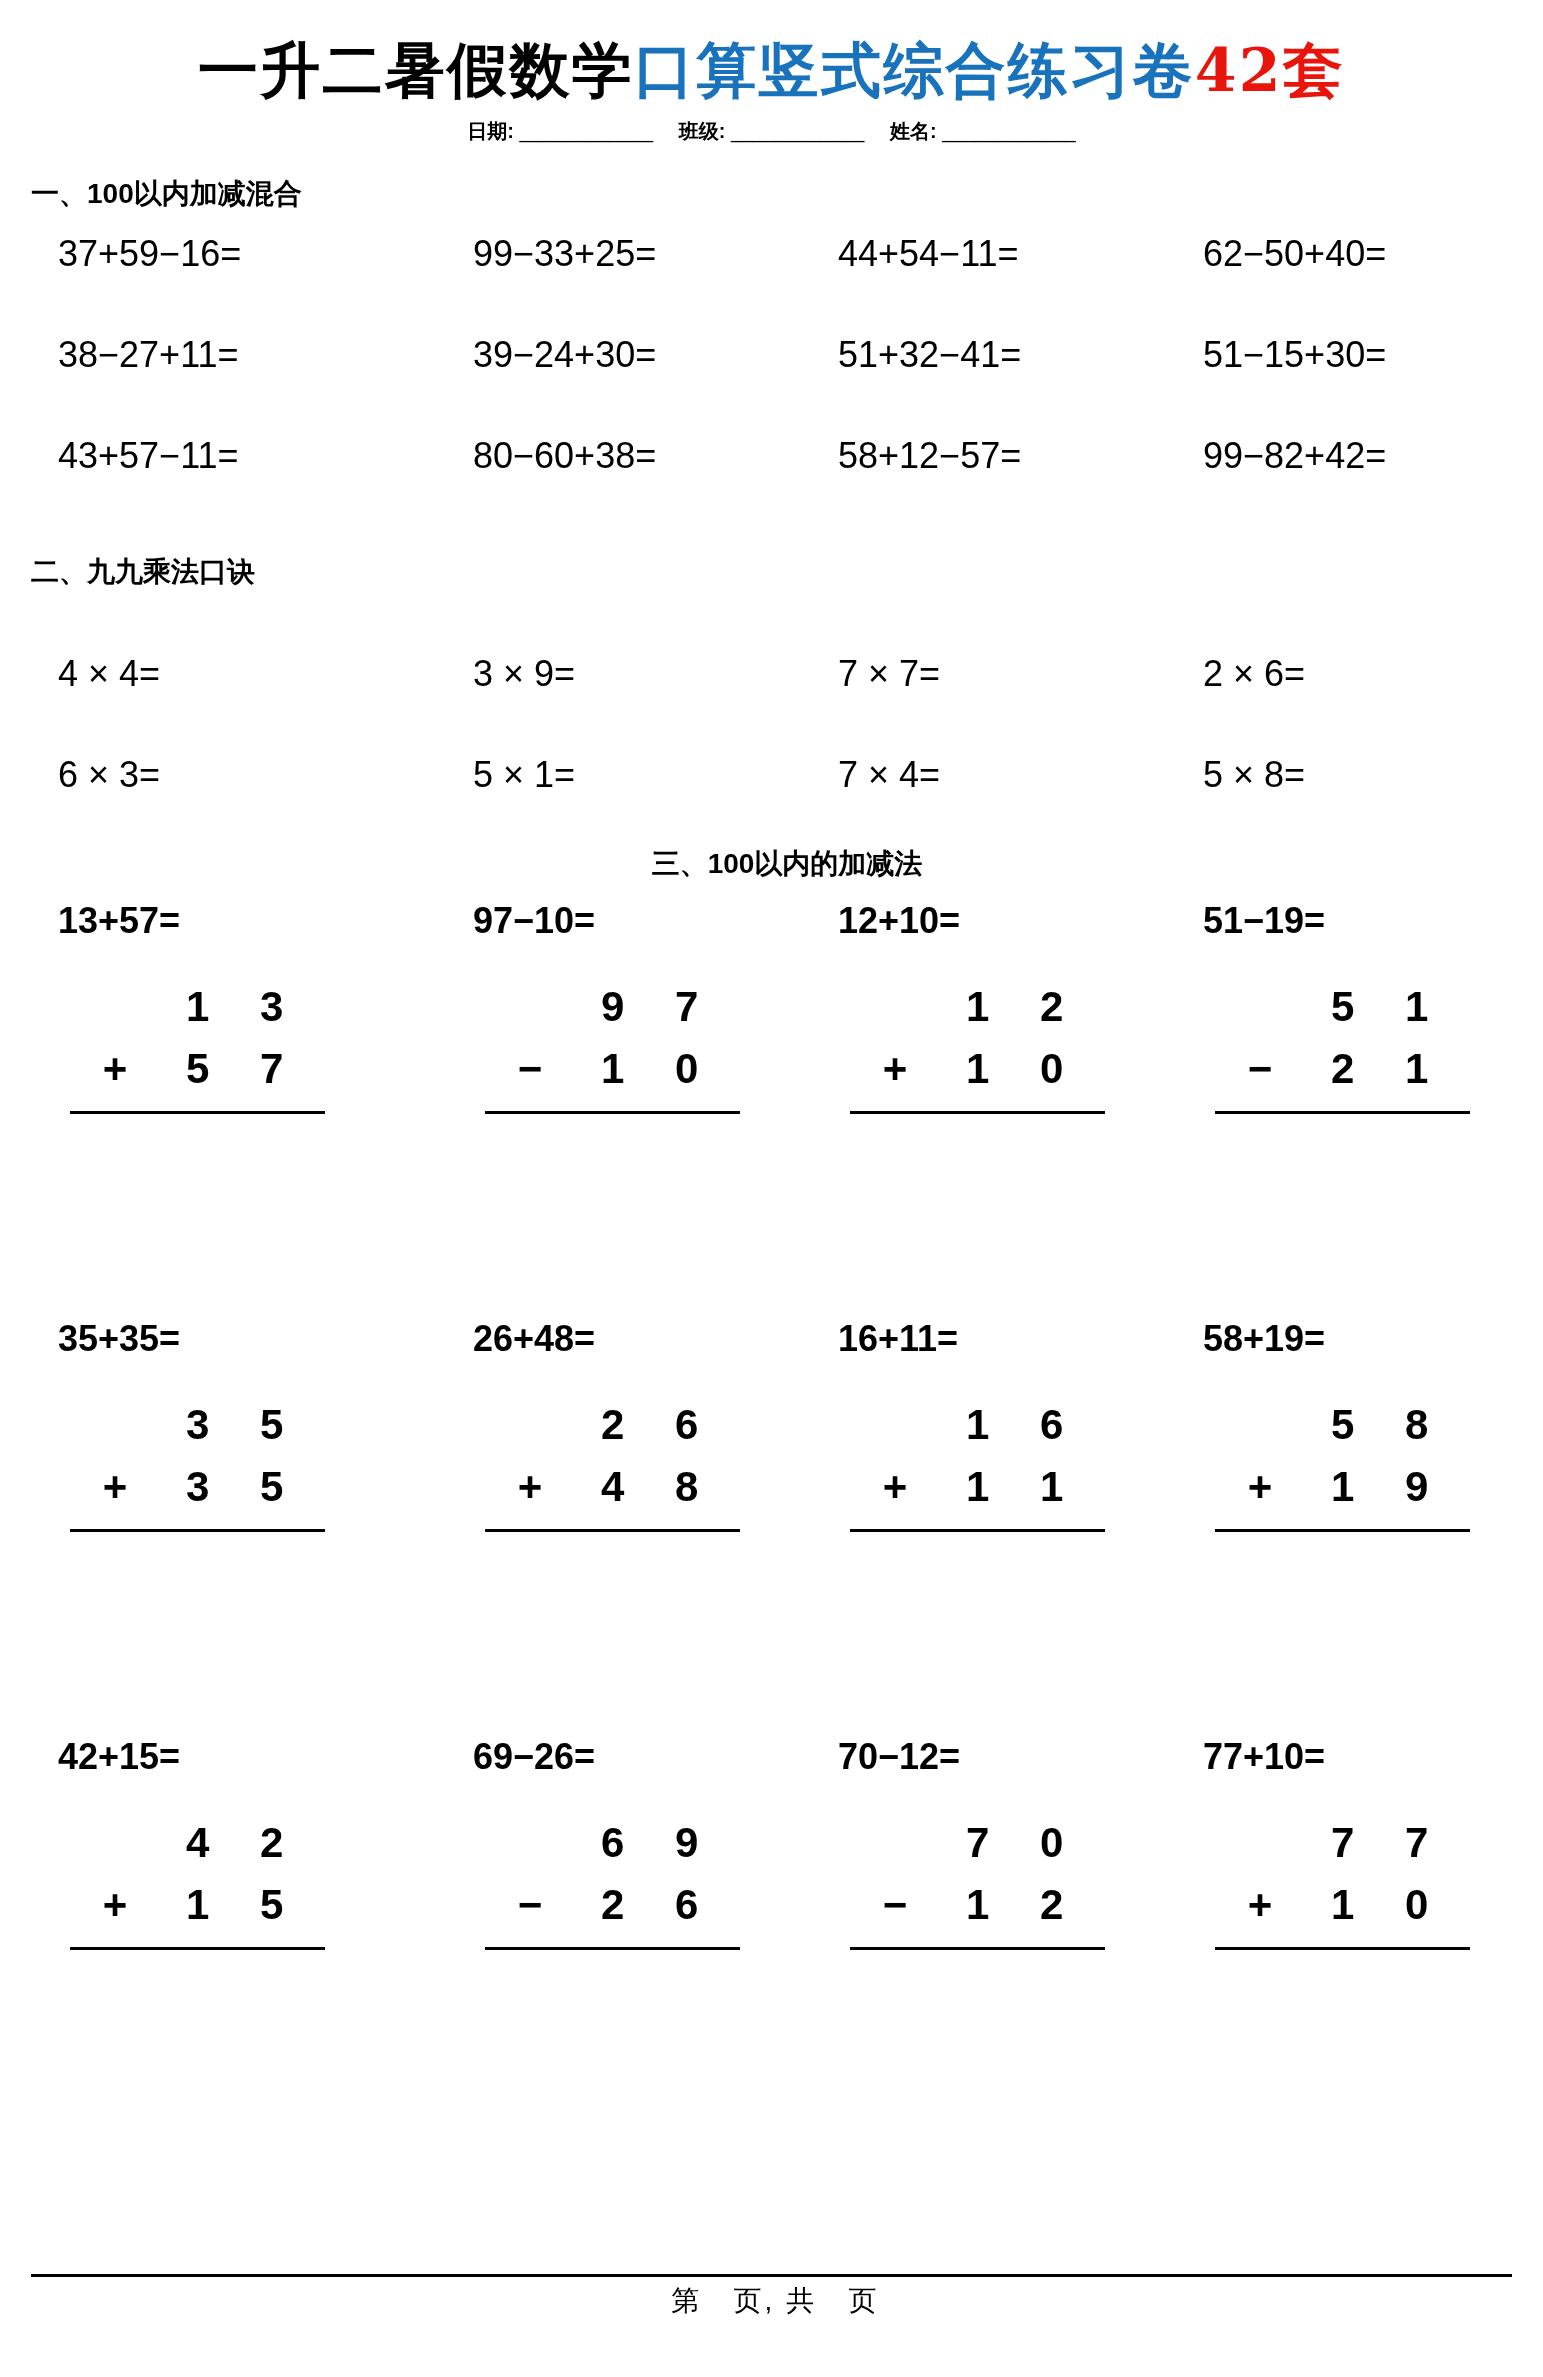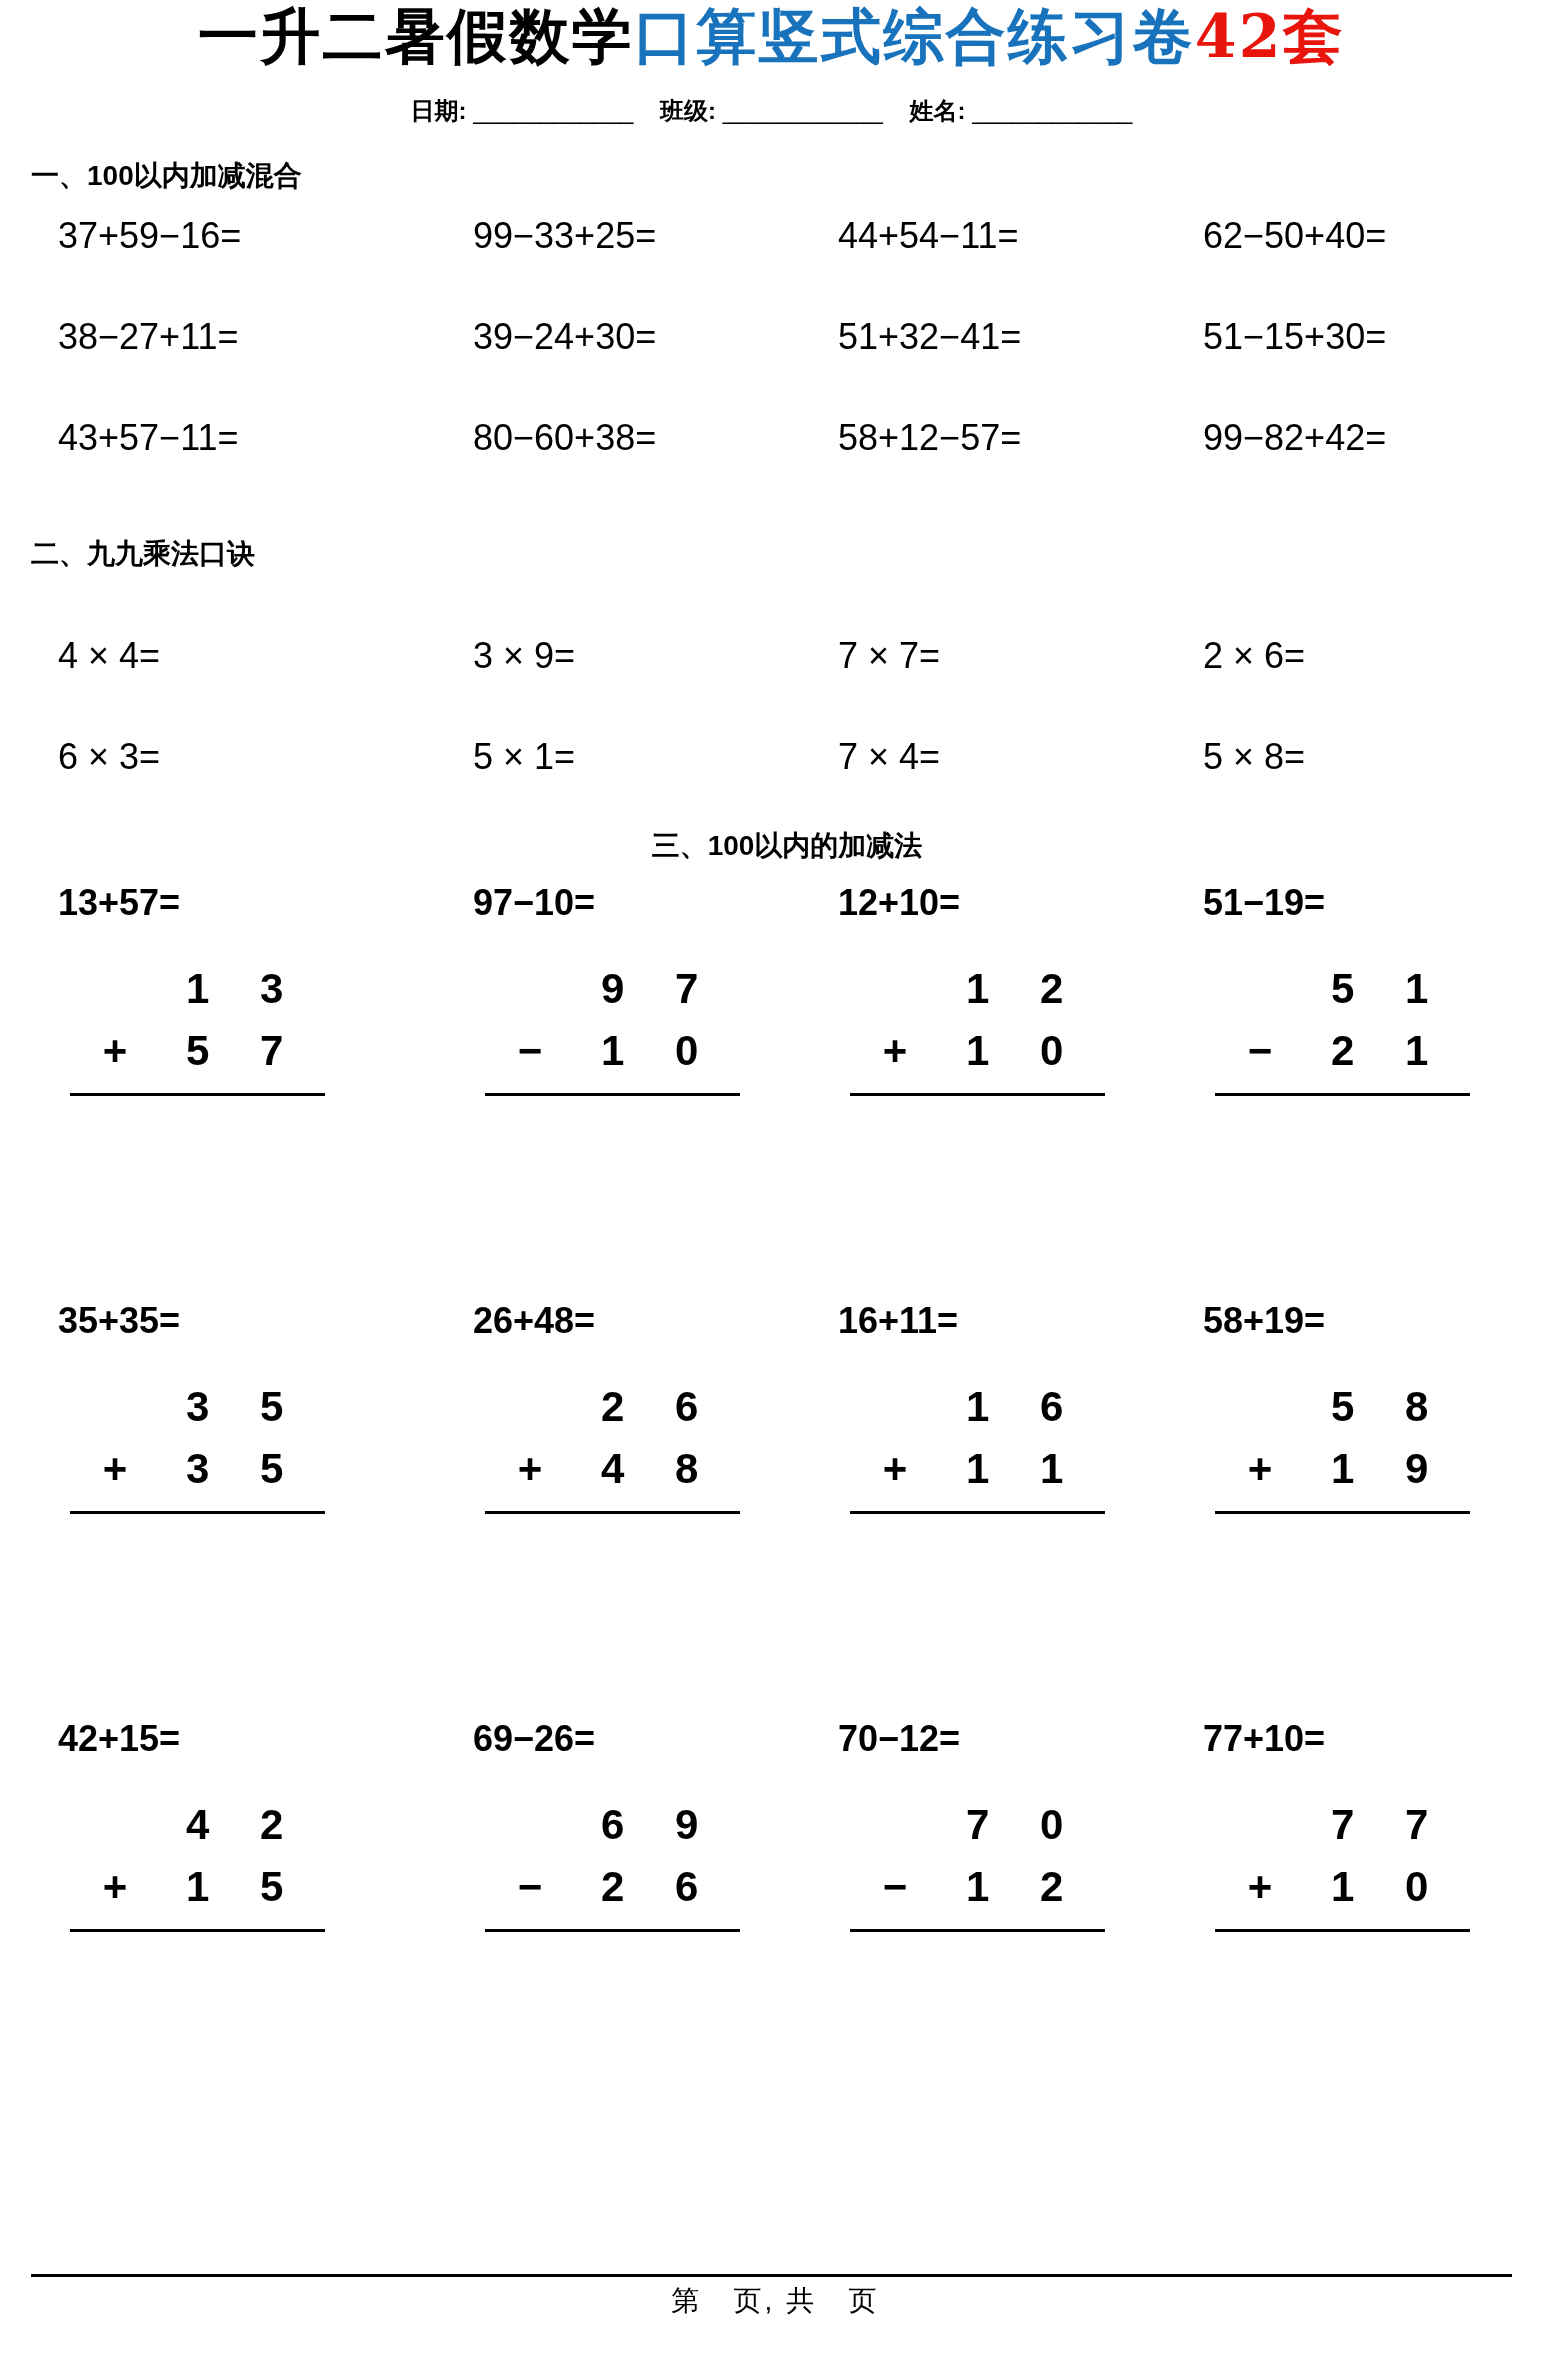--- a/index.html
+++ b/index.html
@@ -4,29 +4,29 @@
 <style>
   :root { --blue:#1873bc; --red:#e8150d; }
   * { box-sizing: border-box; }
   html,body { margin:0; padding:0; }
   body {
     width:1543px; height:2377px; position:relative; overflow:hidden;
     background:#ffffff; color:#000;
     font-family:"Liberation Sans", sans-serif;
   }
   .title {
-    text-align:center;
+    padding-top:34px; text-align:center;
     font-family:"DejaVu Serif", serif; font-weight:bold;
     font-size:60px; line-height:1.2; letter-spacing:2.3px; white-space:nowrap;
   }
   .t-blue { color:var(--blue); }
   .t-red  { color:var(--red); }
   .info {
-    margin-top:23px; text-align:center;
-    font-size:24px; font-weight:bold; white-space:nowrap;
+    margin-top:12px; text-align:center;
+    font-size:20px; font-weight:bold; white-space:nowrap;
   }
   .info .blank { font-weight:normal; letter-spacing:0; }
   .info .gap { display:inline-block; width:20px; }
   .sec-heading {
     margin:0 0 0 31px; font-size:28px; line-height:40px; font-weight:bold;
   }
   #s1-heading { margin-top:29px; }
   #s2-heading { margin-top:77px; }
   #s3-heading { margin-top:50px;text-align:center; }
   .row-grid {

